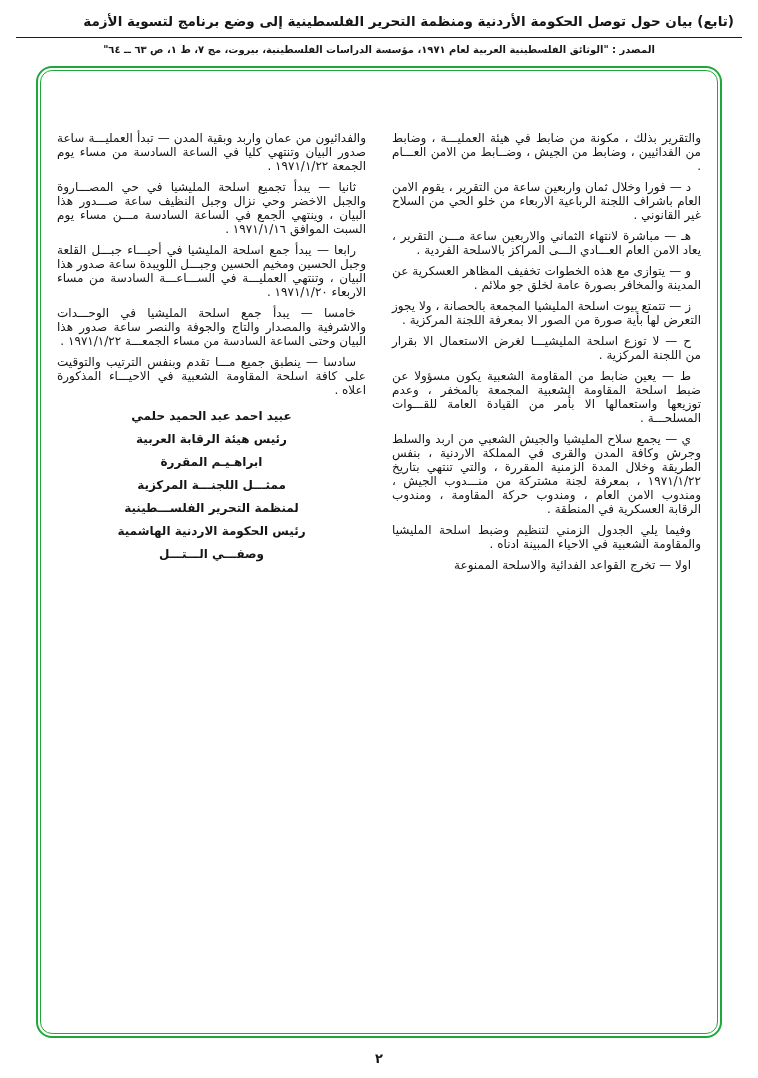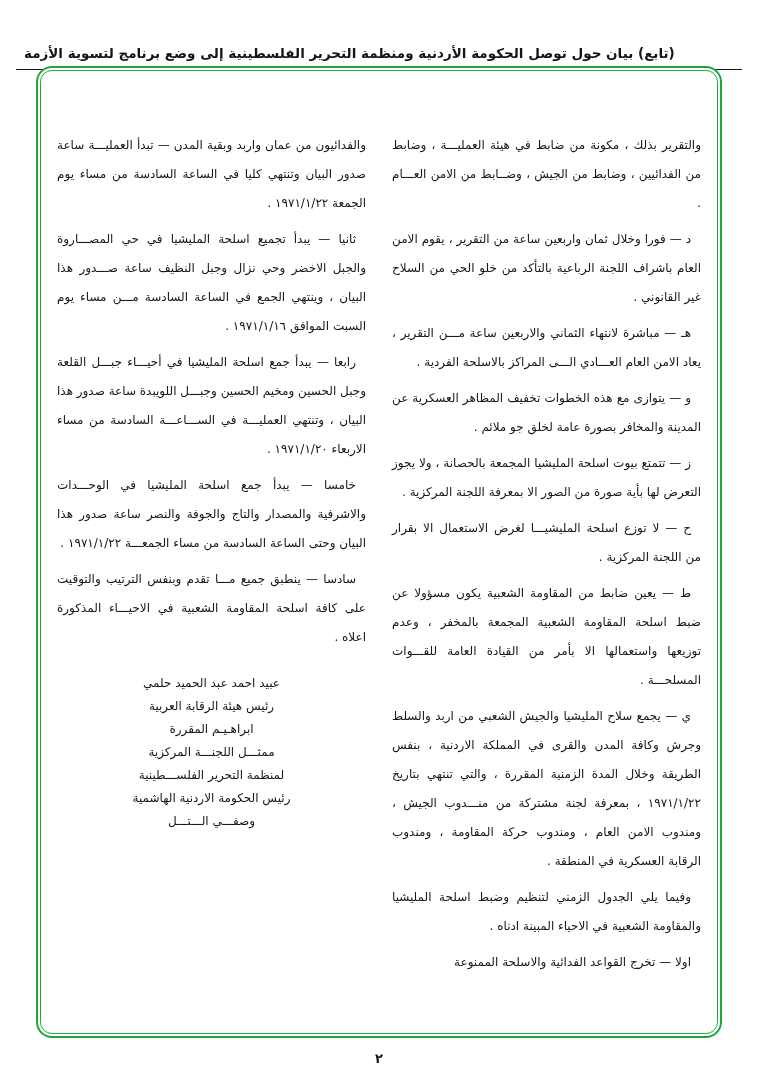--- a/index.html
+++ b/index.html
@@ -14,24 +14,23 @@
     position: relative;
     width: 758px; height: 1078px;
     background: #ffffff;
     direction: rtl;
     overflow: hidden;
   }
   .header { padding-top: 12px; }
   .title {
     font-size: 13.5px;
     font-weight: bold;
-    text-align: left;
+    text-align: right;
     padding: 0 24px;
     line-height: 1.4;
-    margin-top: 32px;
   }
   .header-rule {
     border-bottom: 1.5px solid #1c1c1c;
     margin: 6px 16px 5px 16px;
   }
   .source {
     font-size: 10px;
     font-weight: bold;
     text-align: center;
     padding: 0 40px;
@@ -53,28 +52,28 @@
     padding: 60px 16px 10px 16px;
   }
   .columns {
     display: flex;
     gap: 26px;
     align-items: flex-start;
   }
   .col { flex: 1 1 0; }
   .col .para {
     font-size: 12px;
-    line-height: 29px;
+    line-height: 14px;
     text-align: justify;
     text-align-last: right;
     margin-bottom: 7px;
     text-indent: 10px;
   }
   .col .para:first-child { text-indent: 0; }
-  .signatures { margin-top: 20px; }
+  .signatures { margin-top: 8px; font-weight: bold; }
   .signatures .sig-line {
     font-size: 12px;
     line-height: 23px;
     text-align: center;
     margin: 0;
   }
   .page-number {
     position: absolute;
     bottom: 12px; left: 0; right: 0;
     text-align: center;
@@ -92,21 +91,21 @@
     <div class="header-rule"></div>
     <div class="source">المصدر : "الوثائق الفلسطينية العربية لعام ١٩٧١، مؤسسة الدراسات الفلسطينية، بيروت، مج ٧، ط ١، ص ٦٣ ــ ٦٤"</div>
   </header>
 
   <div class="frame-outer">
     <div class="frame-inner">
       <div class="columns">
 
         <div class="col col-right">
             <p class="para">والتقرير بذلك ، مكونة من ضابط في هيئة العمليـــة ، وضابط من الفدائيين ، وضابط من الجيش ، وضــابط من الامن العـــام .</p>
-            <p class="para">د — فورا وخلال ثمان واربعين ساعة من التقرير ، يقوم الامن العام باشراف اللجنة الرباعية بالتأكد من خلو الحي من السلاح غير القانوني .</p>
+            <p class="para">د — فورا وخلال ثمان واربعين ساعة من التقرير ، يقوم الامن العام باشراف اللجنة الرباعية الاربعاء من خلو الحي من السلاح غير القانوني .</p>
             <p class="para">هـ — مباشرة لانتهاء الثماني والاربعين ساعة مـــن التقرير ، يعاد الامن العام العـــادي الـــى المراكز بالاسلحة الفردية .</p>
             <p class="para">و — يتوازى مع هذه الخطوات تخفيف المظاهر العسكرية عن المدينة والمخافر بصورة عامة لخلق جو ملائم .</p>
             <p class="para">ز — تتمتع بيوت اسلحة المليشيا المجمعة بالحصانة ، ولا يجوز التعرض لها بأية صورة من الصور الا بمعرفة اللجنة المركزية .</p>
             <p class="para">ح — لا توزع اسلحة المليشيـــا لغرض الاستعمال الا بقرار من اللجنة المركزية .</p>
             <p class="para">ط — يعين ضابط من المقاومة الشعبية يكون مسؤولا عن ضبط اسلحة المقاومة الشعبية المجمعة بالمخفر ، وعدم توزيعها واستعمالها الا بأمر من القيادة العامة للقـــوات المسلحـــة .</p>
             <p class="para">ي — يجمع سلاح المليشيا والجيش الشعبي من اربد والسلط وجرش وكافة المدن والقرى في المملكة الاردنية ، بنفس الطريقة وخلال المدة الزمنية المقررة ، والتي تنتهي بتاريخ ١٩٧١/١/٢٢ ، بمعرفة لجنة مشتركة من منـــدوب الجيش ، ومندوب الامن العام ، ومندوب حركة المقاومة ، ومندوب الرقابة العسكرية في المنطقة .</p>
             <p class="para">وفيما يلي الجدول الزمني لتنظيم وضبط اسلحة المليشيا والمقاومة الشعبية في الاحياء المبينة ادناه .</p>
             <p class="para">اولا — تخرج القواعد الفدائية والاسلحة الممنوعة</p>
           </div>
 

